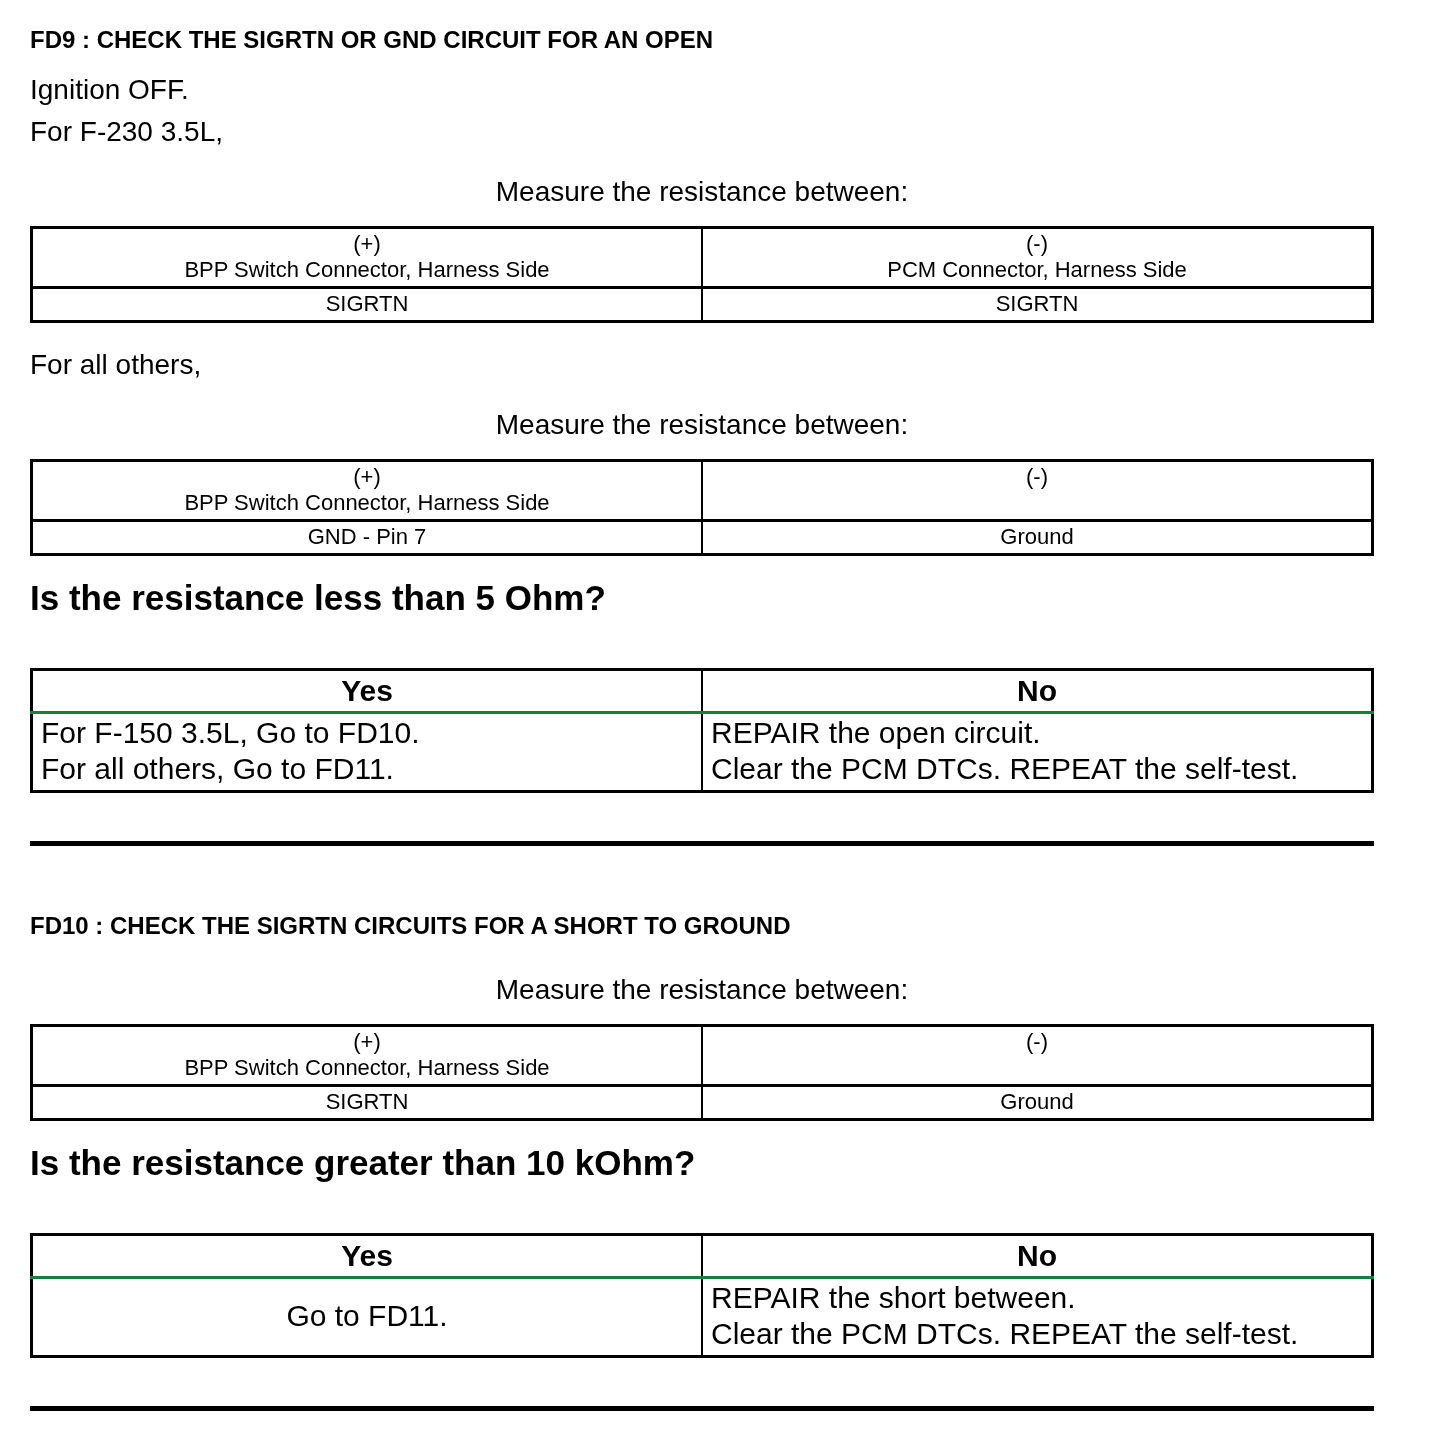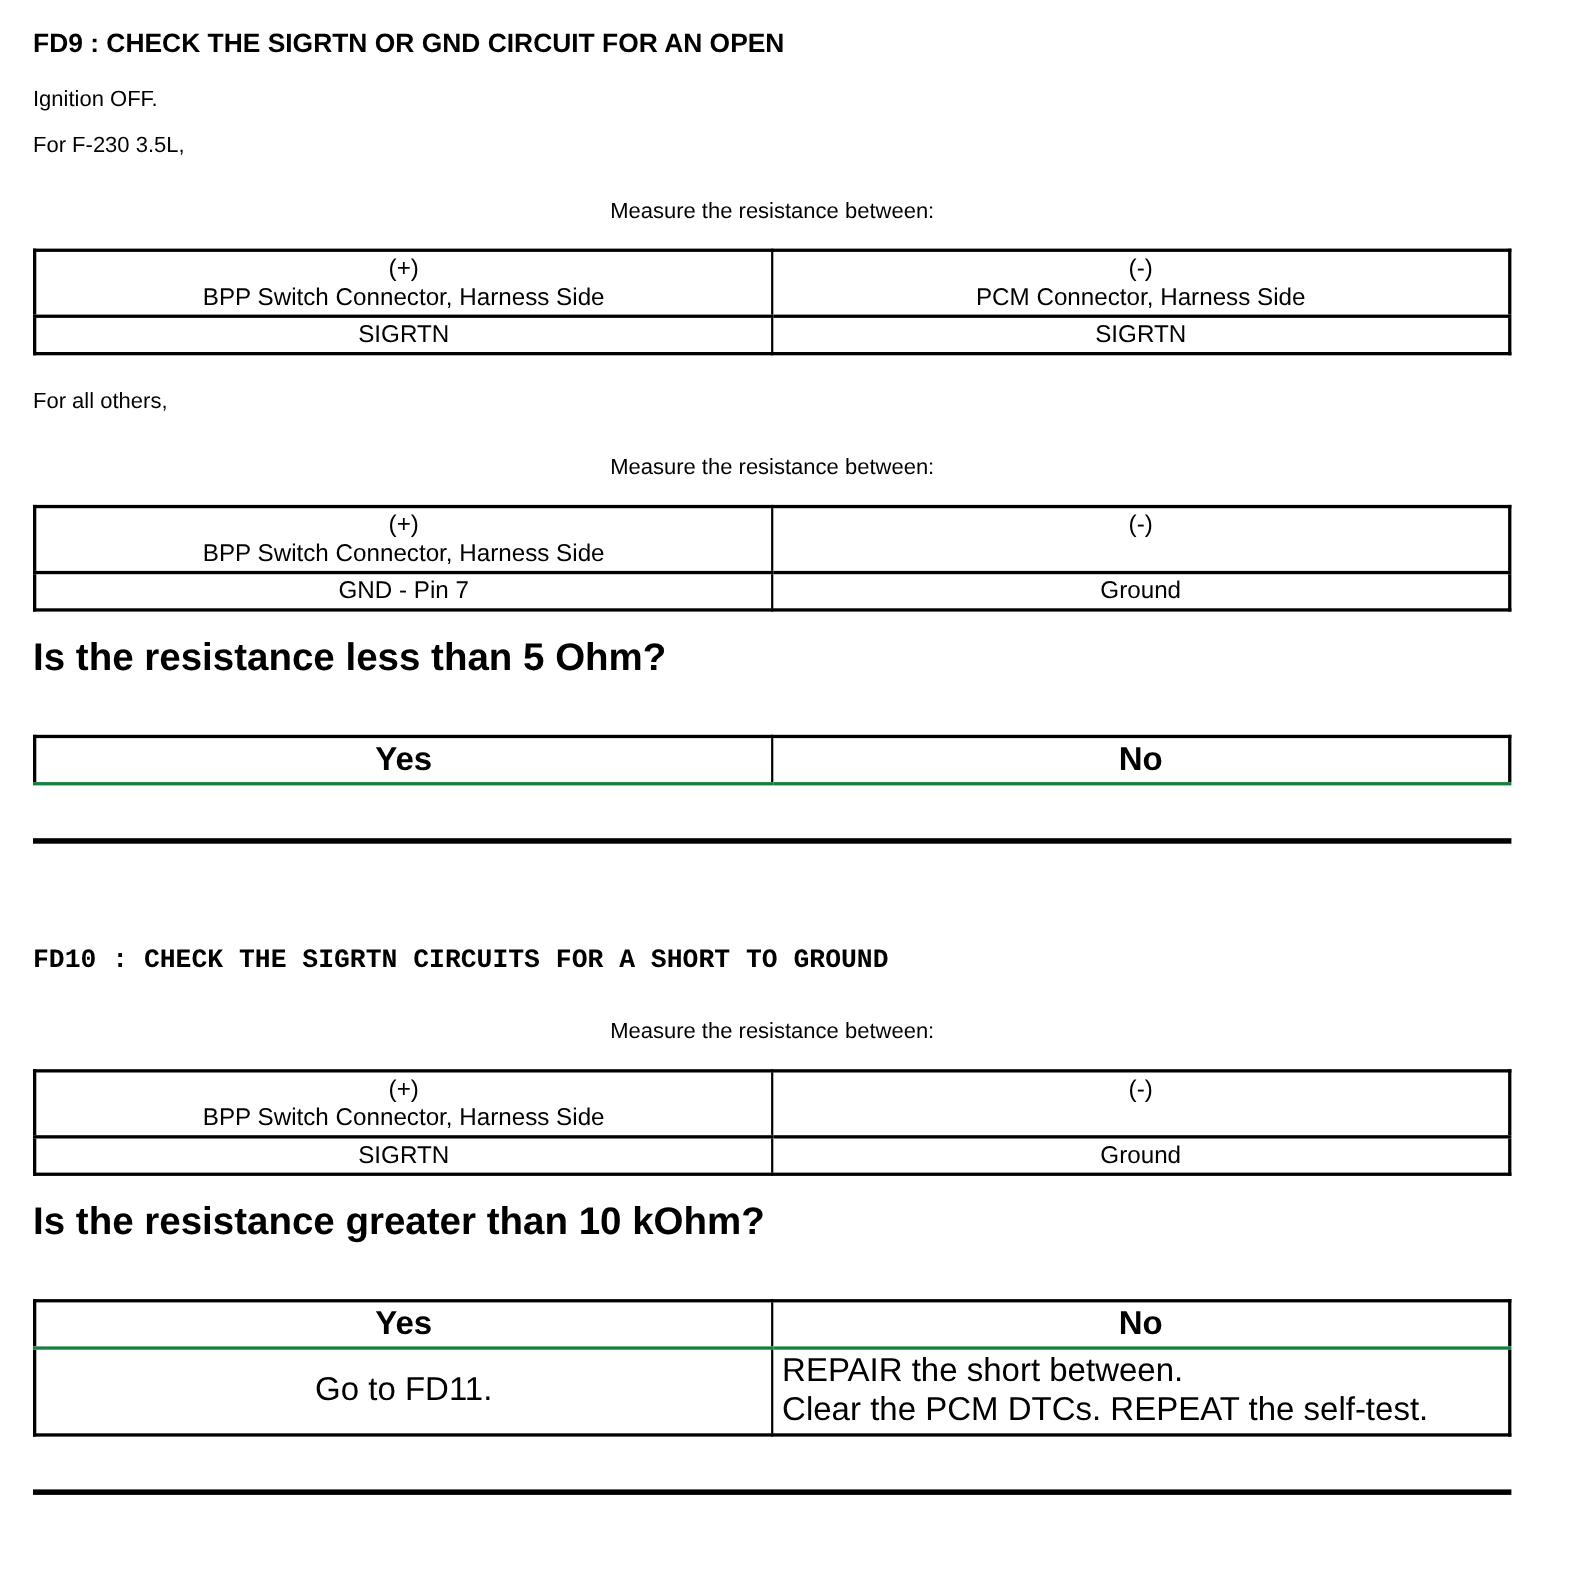--- a/index.html
+++ b/index.html
@@ -15,26 +15,25 @@
     padding: 26px 30px 30px 30px;
     background: #ffffff;
   }
   h1.proc-heading {
     font-size: 24px;
     line-height: 28px;
     font-weight: bold;
     margin: 0 0 18px 0;
   }
   h1.proc-heading.fd10 {
-    margin-top: 93px;
+    margin-top: 66px;
     margin-bottom: 32px;
-    font-family: Liberation Mono, monospace;
   }
   p.para {
-    font-size: 20px;
+    font-size: 28px;
     line-height: 36px;
     margin: 0 0 6px 0;
   }
   p.measure {
     margin-top: 24px;
     margin-bottom: 0;
     text-align: center;
   }
   p.lead-in {
     margin-top: 24px;
@@ -149,20 +148,30 @@
     </table>
 
     <p class="question">Is the resistance less than 5 Ohm?</p>
 
     <table class="decision">
       <tbody>
         <tr class="dec-header">
           <td>Yes</td>
           <td>No</td>
         </tr>
+        <tr>
+          <td>
+            <div>For F-150 3.5L, Go to FD10.</div>
+            <div>For all others, Go to FD11.</div>
+          </td>
+          <td>
+            <div>REPAIR the open circuit.</div>
+            <div>Clear the PCM DTCs. REPEAT the self-test.</div>
+          </td>
+        </tr>
       </tbody>
     </table>
   </section>
 
   <div class="section-rule"></div>
 
   <section>
     <h1 class="proc-heading fd10">FD10 : CHECK THE SIGRTN CIRCUITS FOR A SHORT TO GROUND</h1>
 
     <p class="para measure" style="margin-top:0;">Measure the resistance between:</p>

